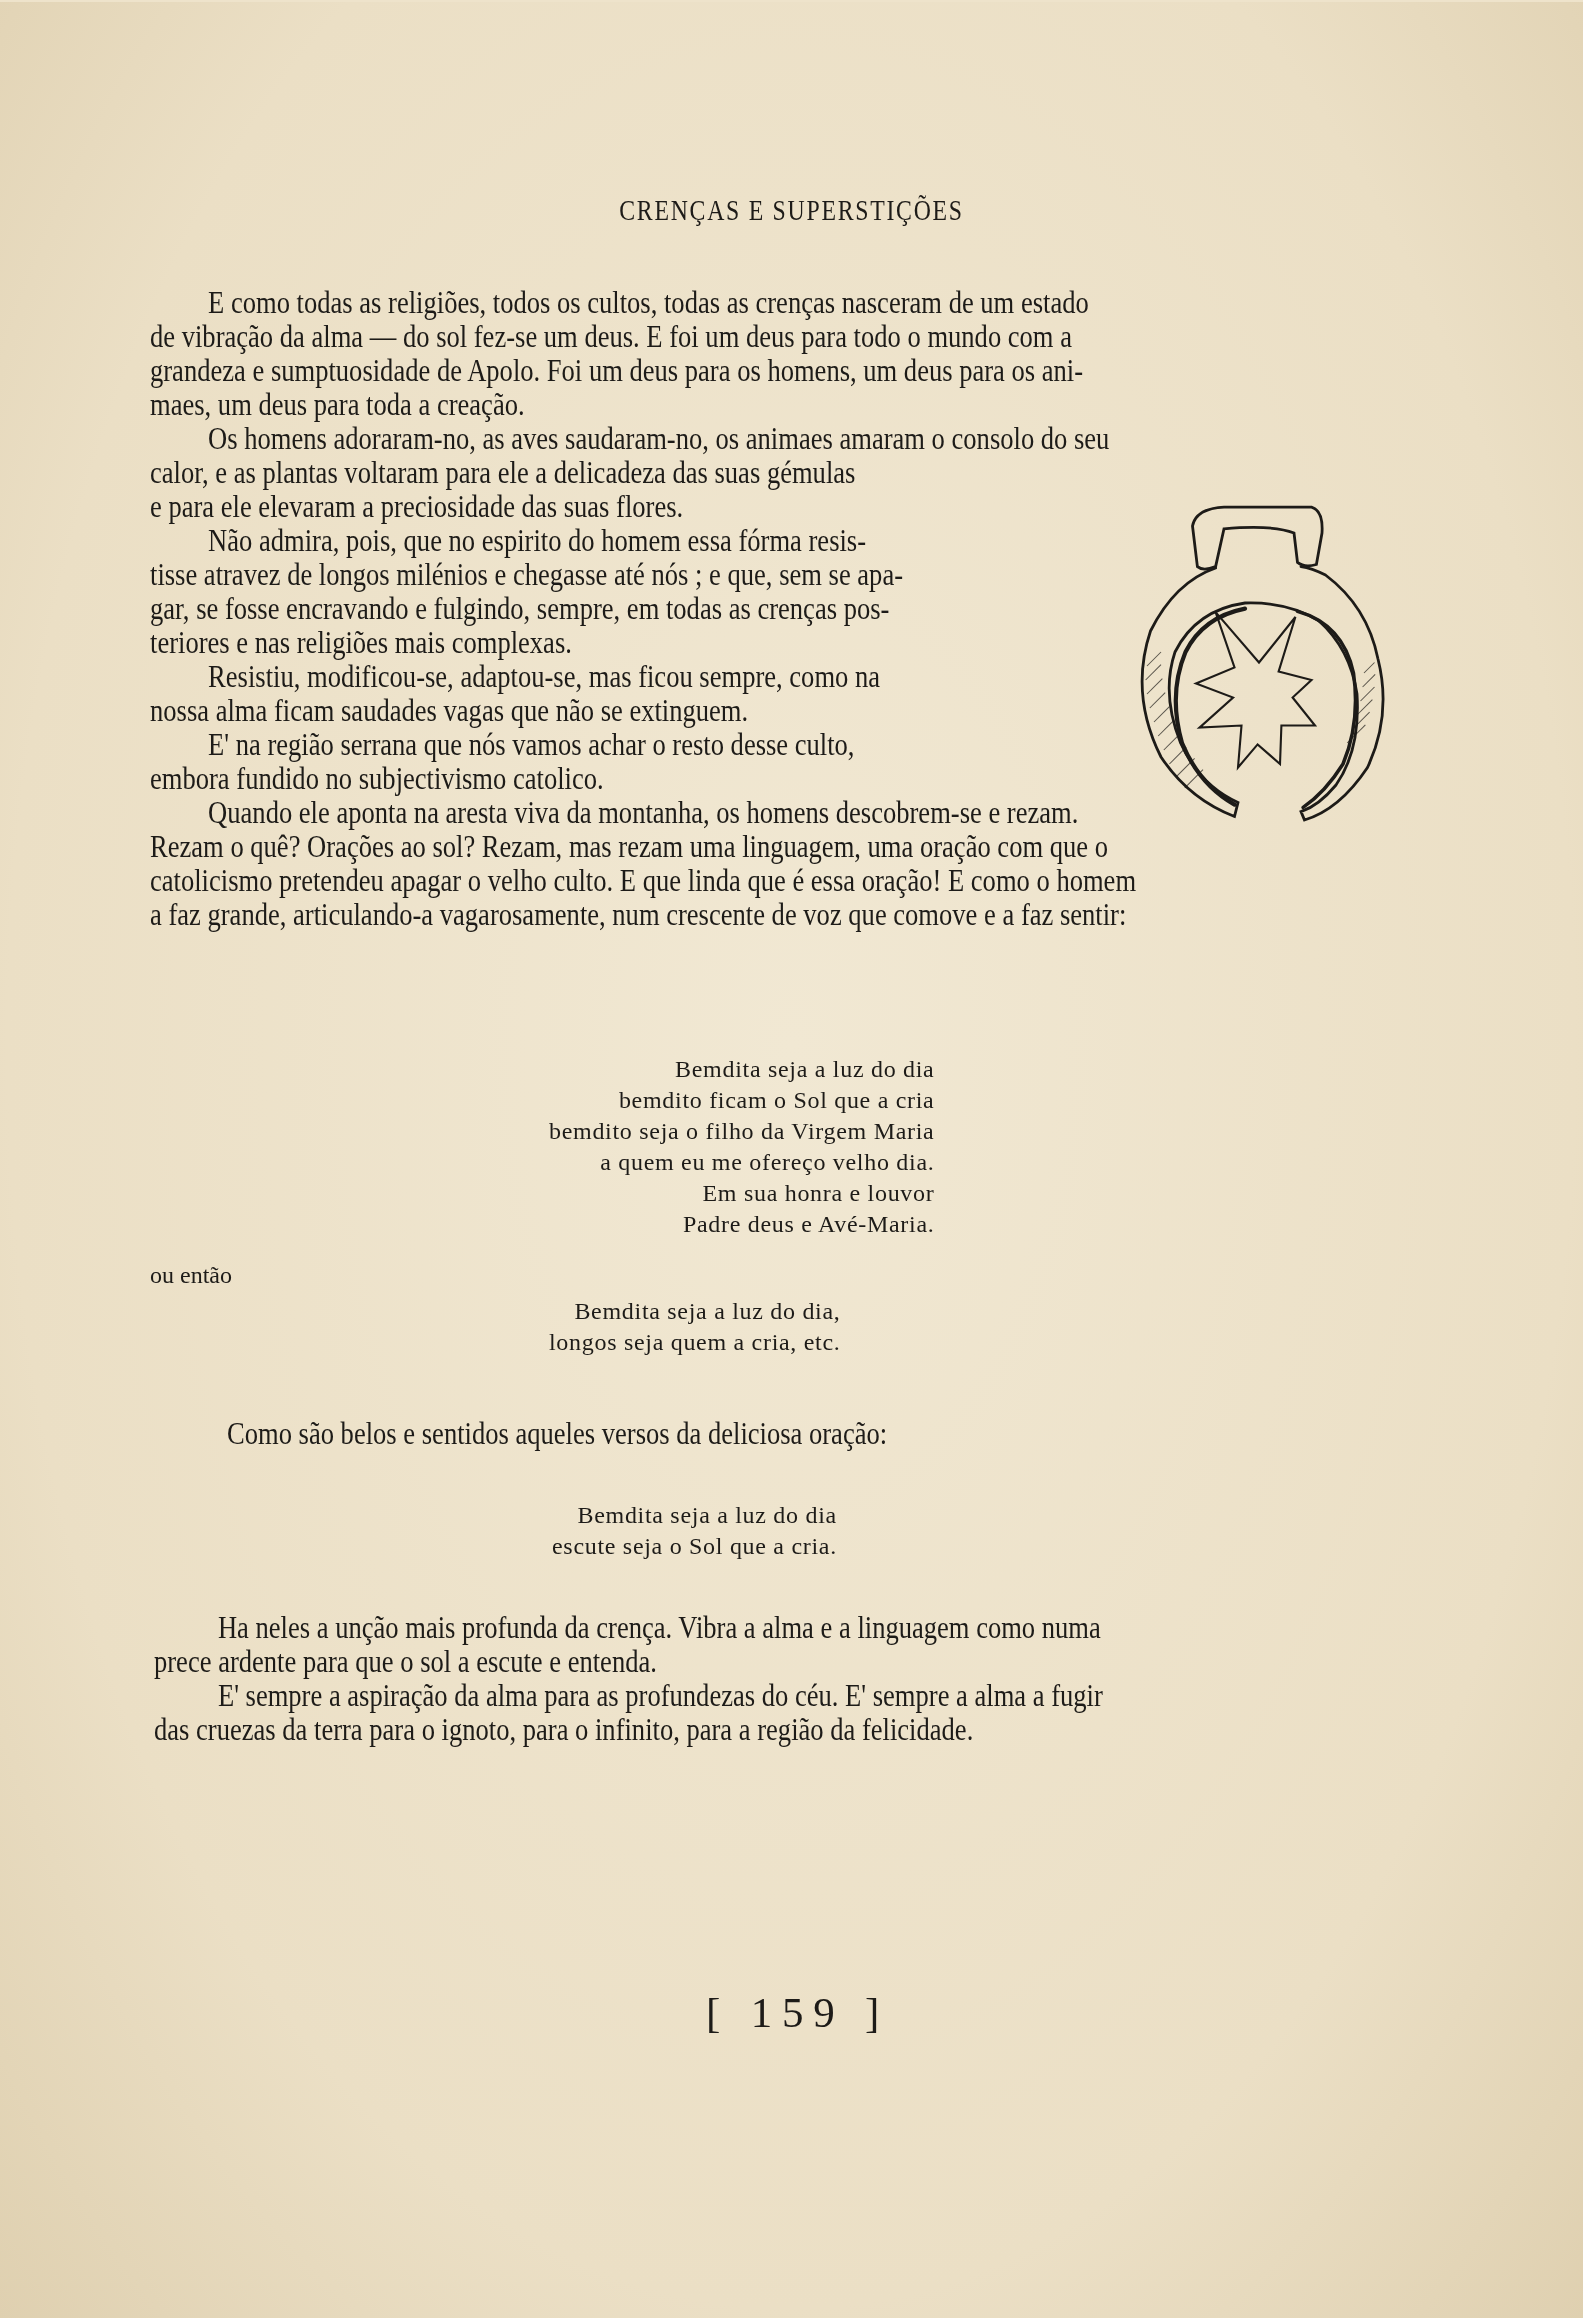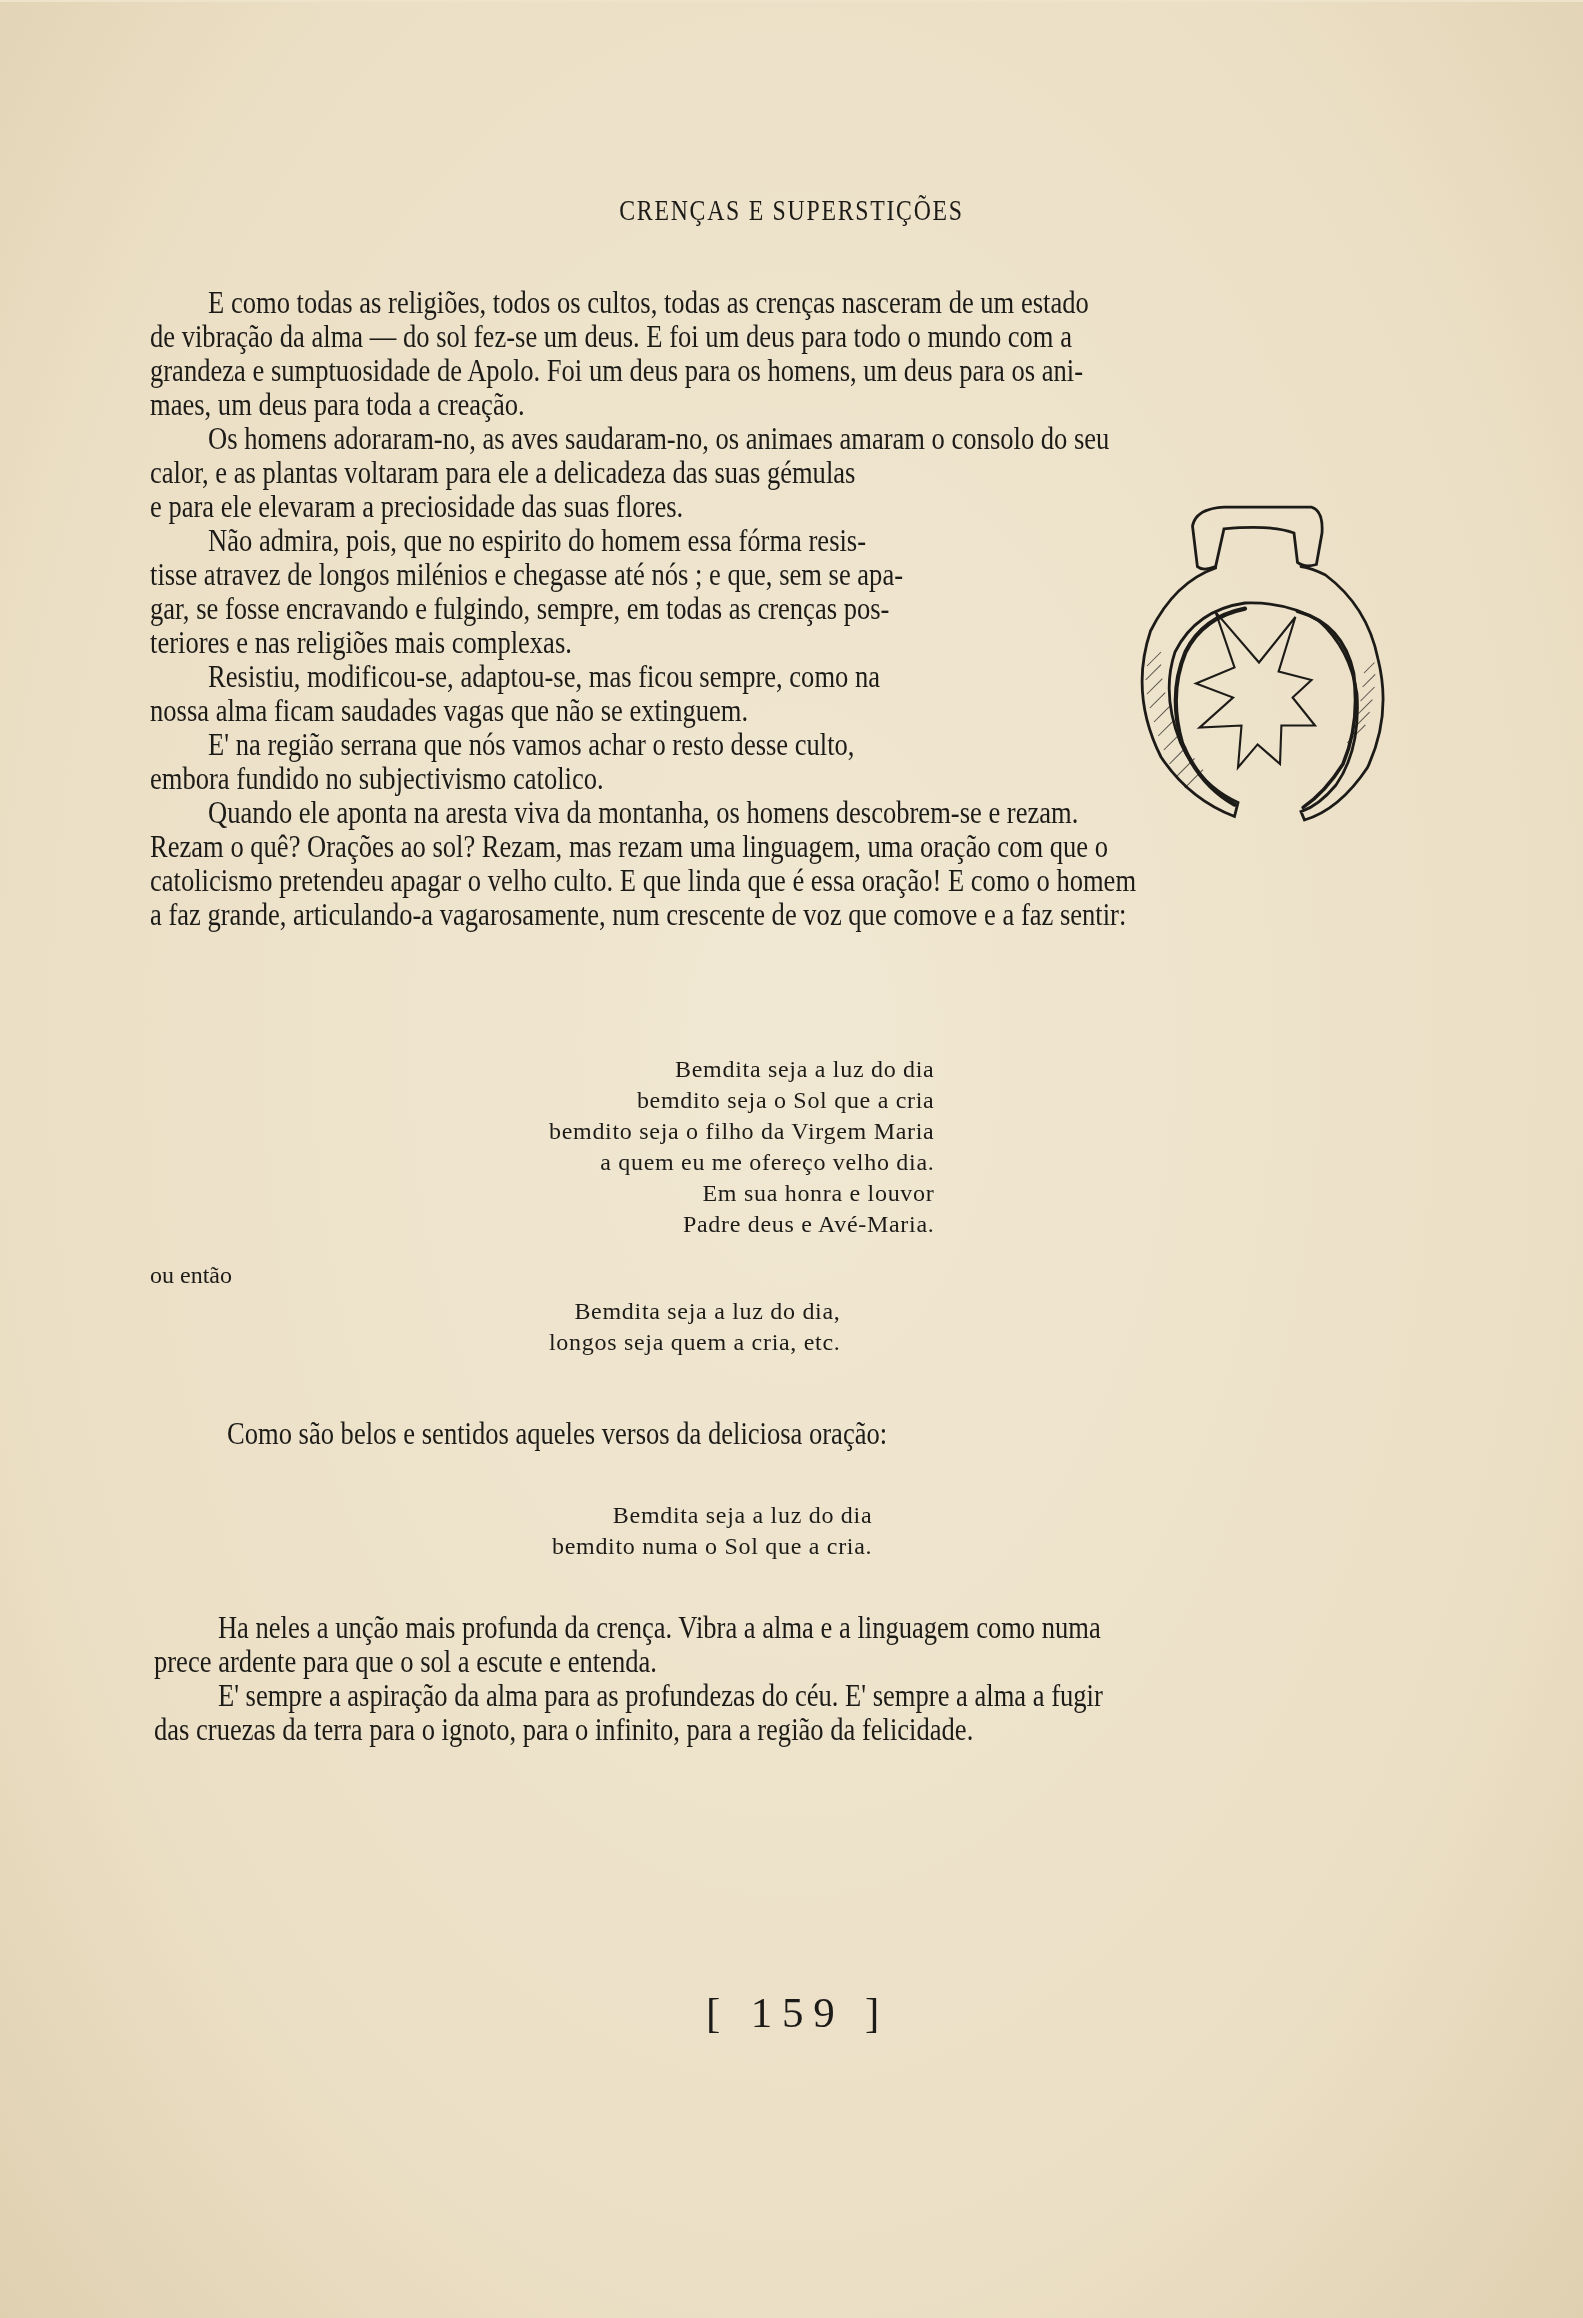--- a/index.html
+++ b/index.html
@@ -90,41 +90,41 @@
         <line x1="328" y1="290" x2="346" y2="272"></line>
       <line x1="325" y1="310" x2="345" y2="290"></line>
         <line x1="320" y1="330" x2="342" y2="308"></line>
       <line x1="314" y1="350" x2="338" y2="326"></line>
         <line x1="306" y1="370" x2="332" y2="344"></line>
     </g>
   </svg>
 
   <div class="verse" style="left:549px; top:1052px;">
     <div>Bemdita seja a luz do dia</div>
-    <div>bemdito seja o Sol que a cria</div>
+    <div>bemdito ficam o Sol que a cria</div>
     <div>bemdito seja o filho da Virgem Maria</div>
     <div>a quem eu me ofereço velho dia.</div>
     <div>Em sua honra e louvor</div>
     <div>Padre deus e Avé-Maria.</div>
   </div>
 
   <div class="ou-entao">ou então</div>
 
   <div class="verse" style="left:549px; top:1294px;">
     <div>Bemdita seja a luz do dia,</div>
     <div>longos seja quem a cria, etc.</div>
   </div>
 
   <div class="body-text" style="left:227px; top:1414px; transform:scaleX(0.83);">
     <span class="line">Como são belos e sentidos aqueles versos da deliciosa oração:</span>
   </div>
 
   <div class="verse" style="left:552px; top:1498px;">
     <div>Bemdita seja a luz do dia</div>
-    <div>bemdito numa o Sol que a cria.</div>
+    <div>escute seja o Sol que a cria.</div>
   </div>
 
   <div class="body-text" style="left:154px; top:1608px; transform:scaleX(0.83);">
     <span class="line" style="padding-left:77px;">Ha neles a unção mais profunda da crença. Vibra a alma e a linguagem como numa</span>
     <span class="line">prece ardente para que o sol a escute e entenda.</span>
     <span class="line" style="padding-left:77px;">E' sempre a aspiração da alma para as profundezas do céu. E' sempre a alma a fugir</span>
     <span class="line">das cruezas da terra para o ignoto, para o infinito, para a região da felicidade.</span>
   </div>
 
   <div class="page-number">[ 159 ]</div>

